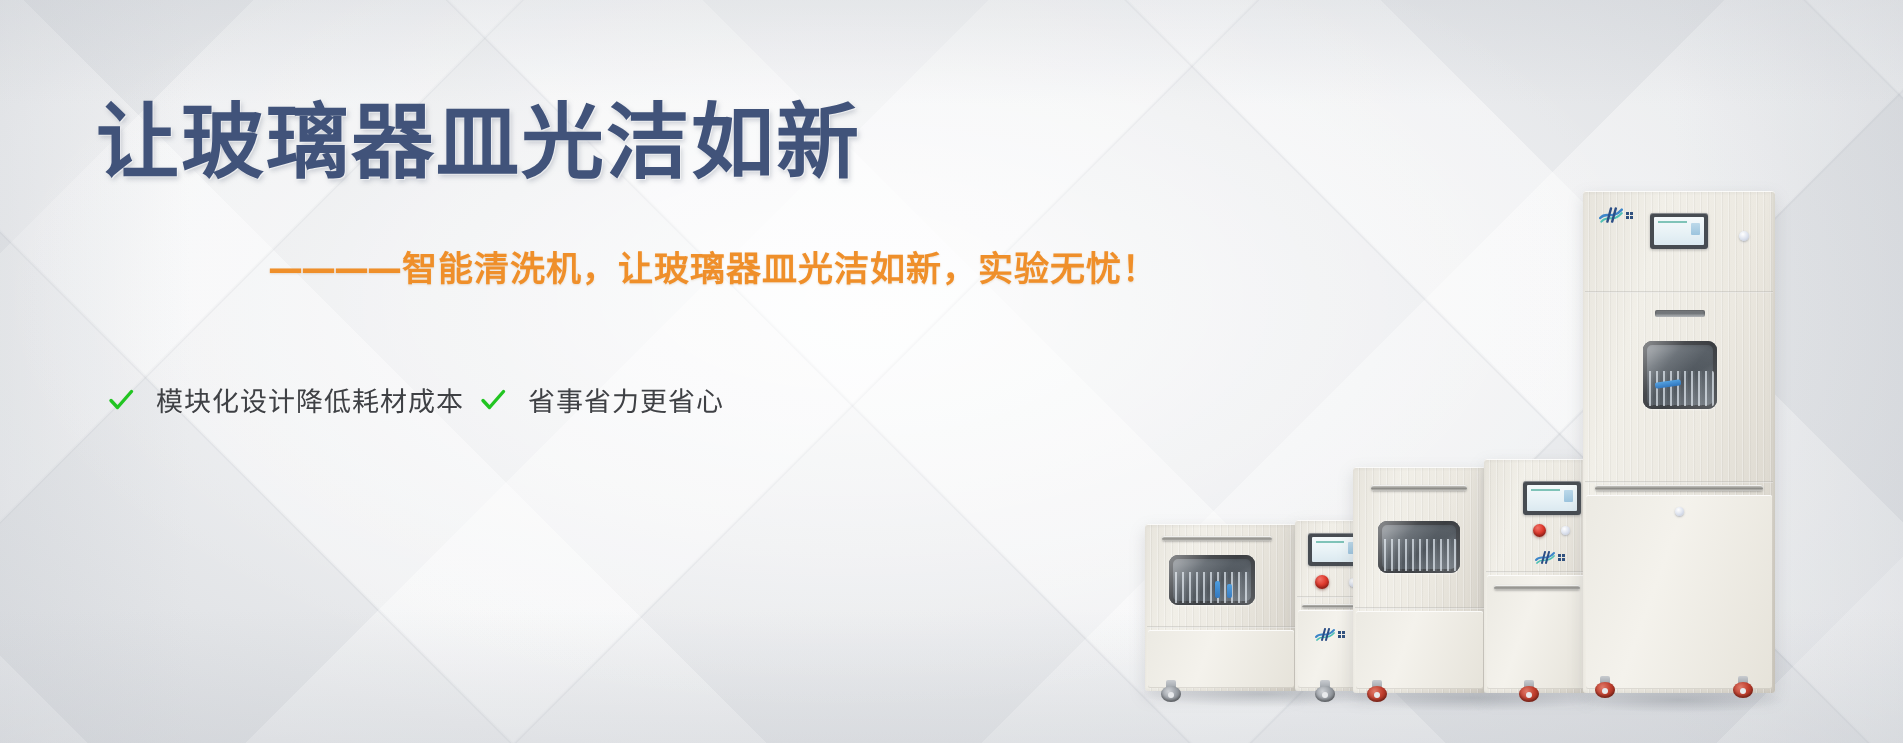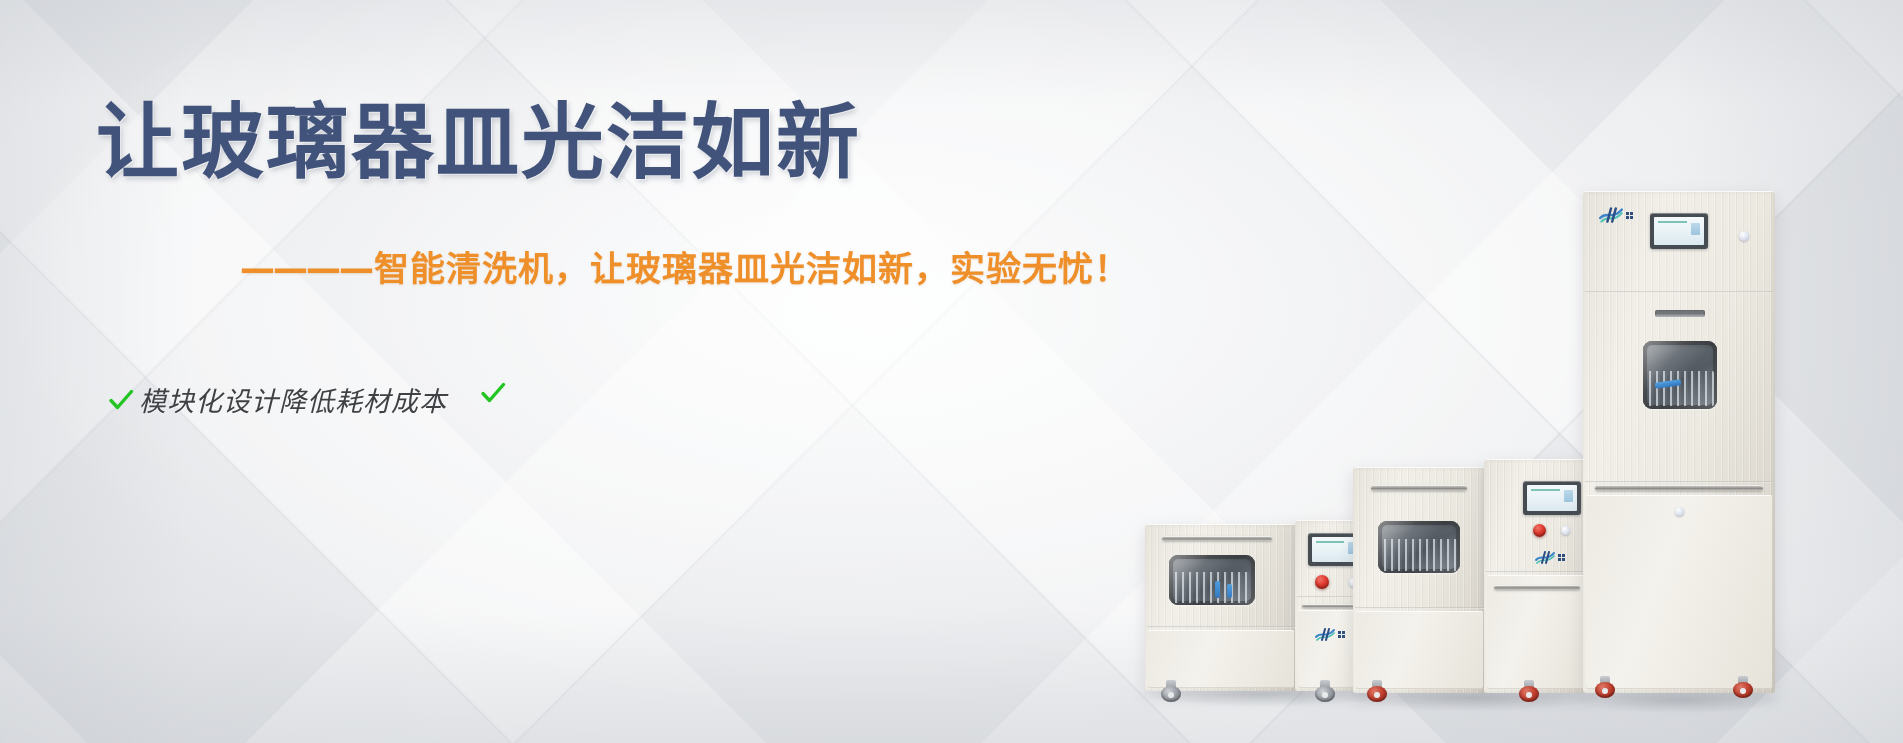--- a/index.html
+++ b/index.html
@@ -105,21 +105,21 @@
     letter-spacing: 2px;
     color: #41537a;
     text-shadow:
       1px 1px 0 rgba(255,255,255,0.55),
       2px 3px 5px rgba(120,128,145,0.35);
     white-space: nowrap;
   }
 
   .subhead {
     position: absolute;
-    left: 240px;
+    left: 268px;
     top: 240px;
     font-size: 35px;
     font-weight: 700;
     letter-spacing: 1px;
     color: #ef8f2a;
     white-space: nowrap;
     text-shadow: 0 1px 2px rgba(190,140,80,0.25);
   }
   .subhead .dash {
     letter-spacing: -2px;
@@ -134,22 +134,21 @@
     width: 980px;
   }
   .bullet-row {
     display: flex;
     align-items: flex-start;
     margin-bottom: 48px;
   }
   .bullet {
     display: flex;
     align-items: center;
-    gap: 5px;
-    font-style: italic;
+    gap: 22px;
   }
   .bullet.col-1 { width: 372px; flex: 0 0 372px; }
   .bullet.col-2 { flex: 1 1 auto; }
 
   .check-icon {
     flex: 0 0 auto;
     width: 26px;
     height: 26px;
     display: block;
   }
@@ -391,20 +390,21 @@
         <div class="bullet col-1">
           <svg class="check-icon" viewBox="0 0 26 26">
             <path d="M3 13.5 L9.5 20.5 L23.5 4.5" fill="none" stroke="#22C522" stroke-width="3.4" stroke-linecap="round" stroke-linejoin="round"></path>
           </svg>
           <span class="bullet-label">模块化设计降低耗材成本</span>
         </div>
         <div class="bullet col-2">
           <svg class="check-icon" viewBox="0 0 26 26">
             <path d="M3 13.5 L9.5 20.5 L23.5 4.5" fill="none" stroke="#22C522" stroke-width="3.4" stroke-linecap="round" stroke-linejoin="round"></path>
           </svg>
+          <span class="bullet-label">省事省力更省心</span>
         </div>
       </div>
 
 
     </div>
   </div>
 
   <div class="machines">
 
     <div class="machine" style="left:82px; bottom:48px; width:232px; height:175px;">

